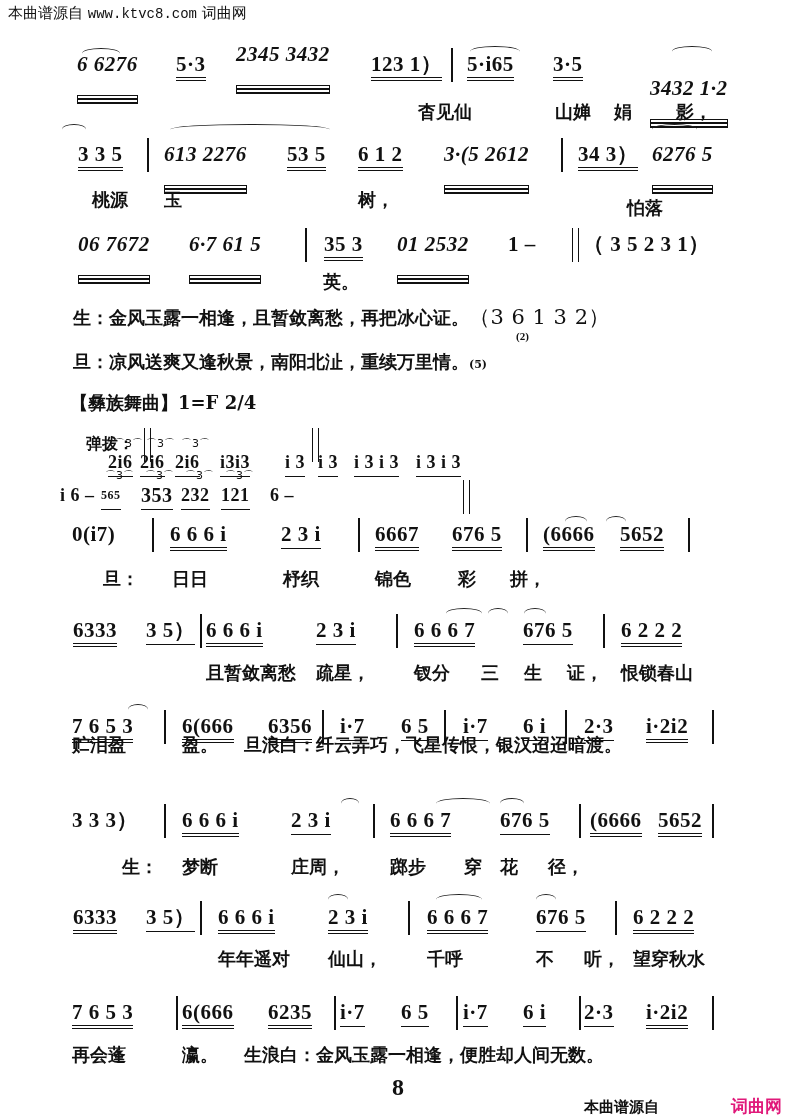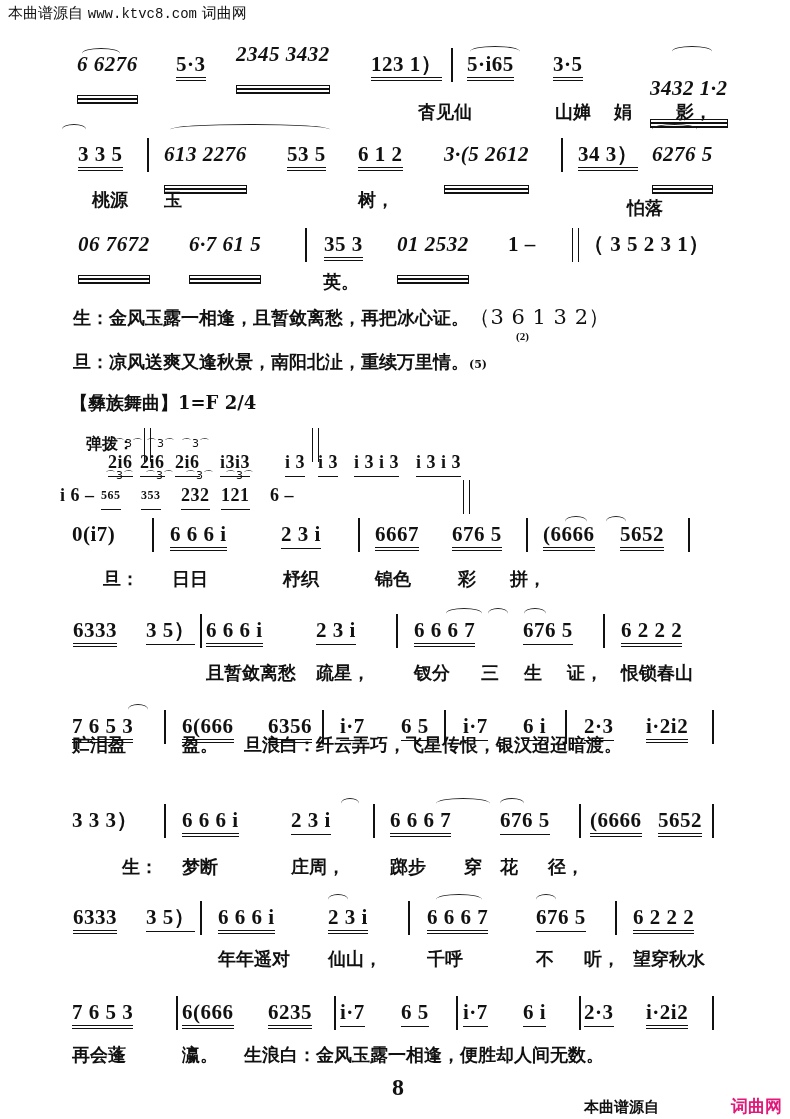--- a/index.html
+++ b/index.html
@@ -172,21 +172,21 @@
     <div class="abs n ul1" style="left: 175px; top: 450px; font-size: 18px;">2i6</div>
     <div class="abs trip" style="left: 181px; top: 436px;">⌒3⌒</div>
     <div class="abs n ul1" style="left: 220px; top: 450px; font-size: 18px;">i3i3</div>
     <div class="abs n ul1" style="left: 285px; top: 450px; font-size: 18px;">i 3</div>
     <div class="abs n ul1" style="left: 318px; top: 450px; font-size: 18px;">i 3</div>
     <div class="abs n ul1" style="left: 354px; top: 450px; font-size: 18px;">i 3 i 3</div>
     <div class="abs n ul1" style="left: 416px; top: 450px; font-size: 18px;">i 3 i 3</div>
     <div class="abs n" style="left: 60px; top: 483px; font-size: 18px;">i 6 –</div>
     <div class="abs n ul1" style="left: 101px; top: 483px; font-size: 12px;">565</div>
     <div class="abs trip" style="left: 105px; top: 468px;">⌒3⌒</div>
-    <div class="abs n ul1" style="left: 141px; top: 483px; font-size: 12px;">353</div>
+    <div class="abs n ul1" style="left: 141px; top: 483px; font-size: 20px;">353</div>
     <div class="abs trip" style="left: 145px; top: 468px;">⌒3⌒</div>
     <div class="abs n ul1" style="left: 181px; top: 483px; font-size: 18px;">232</div>
     <div class="abs trip" style="left: 185px; top: 468px;">⌒3⌒</div>
     <div class="abs n ul1" style="left: 221px; top: 483px; font-size: 18px;">121</div>
     <div class="abs trip" style="left: 225px; top: 468px;">⌒3⌒</div>
     <div class="abs n" style="left: 270px; top: 483px; font-size: 18px;">6 –</div>
     <div class="slur" style="left: 82px; top: 48px; width: 38px;"></div>
     <div class="slur" style="left: 470px; top: 46px; width: 50px;"></div>
     <div class="slur" style="left: 672px; top: 46px; width: 40px;"></div>
     <div class="slur" style="left: 62px; top: 124px; width: 24px;"></div>

